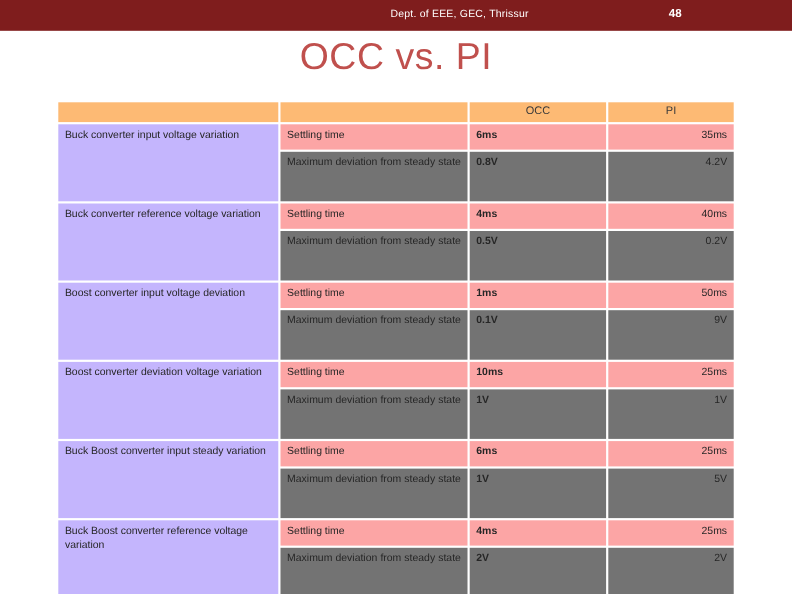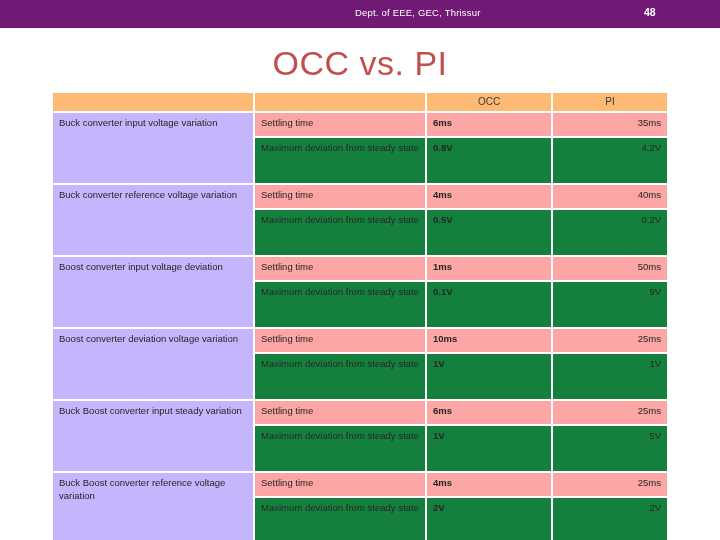--- a/index.html
+++ b/index.html
@@ -15,46 +15,45 @@
     position: relative;
   }
 
   
   .header-band {
     position: absolute;
     left: 0;
     top: 0;
     width: 720px;
     height: 28px;
-    background: #701a75;
+    background: #7f1d1d;
   }
   .header-dept {
     position: absolute;
     left: 355px;
     top: 7px;
     font-size: 9.5px;
     color: #ffffff;
     letter-spacing: 0.2px;
     white-space: nowrap;
   }
   .header-slide-number {
     position: absolute;
     left: 608px;
     top: 6px;
     font-size: 10.5px;
     font-weight: bold;
     color: #ffffff;
-    margin-left: 36px;
   }
 
   
   .slide-title {
     position: absolute;
     left: 0;
-    top: 44px;
+    top: 33px;
     width: 720px;
     text-align: center;
     font-size: 34px;
     color: #c0504d;
     font-weight: normal;
     letter-spacing: 0.5px;
   }
 
   
   .table-wrap {
@@ -90,21 +89,21 @@
     height: 14px;
     padding-top: 2px;
     padding-bottom: 2px;
     text-align: center;
     font-size: 10px;
     color: #3a3a3a;
   }
 
   
   tr.row-settling td { background: #fca5a5; height: 15px; }
-  tr.row-deviation td { background: #15803d; height: 37px; }
+  tr.row-deviation td { background: #737373; height: 37px; }
 
   td.param-cell {
     background: #f1f1f1;
     vertical-align: top;
     padding-top: 5px;
   }
   tr.row-settling td.param-cell { background: #c4b5fd; }
 
   
   td.metric-cell {

